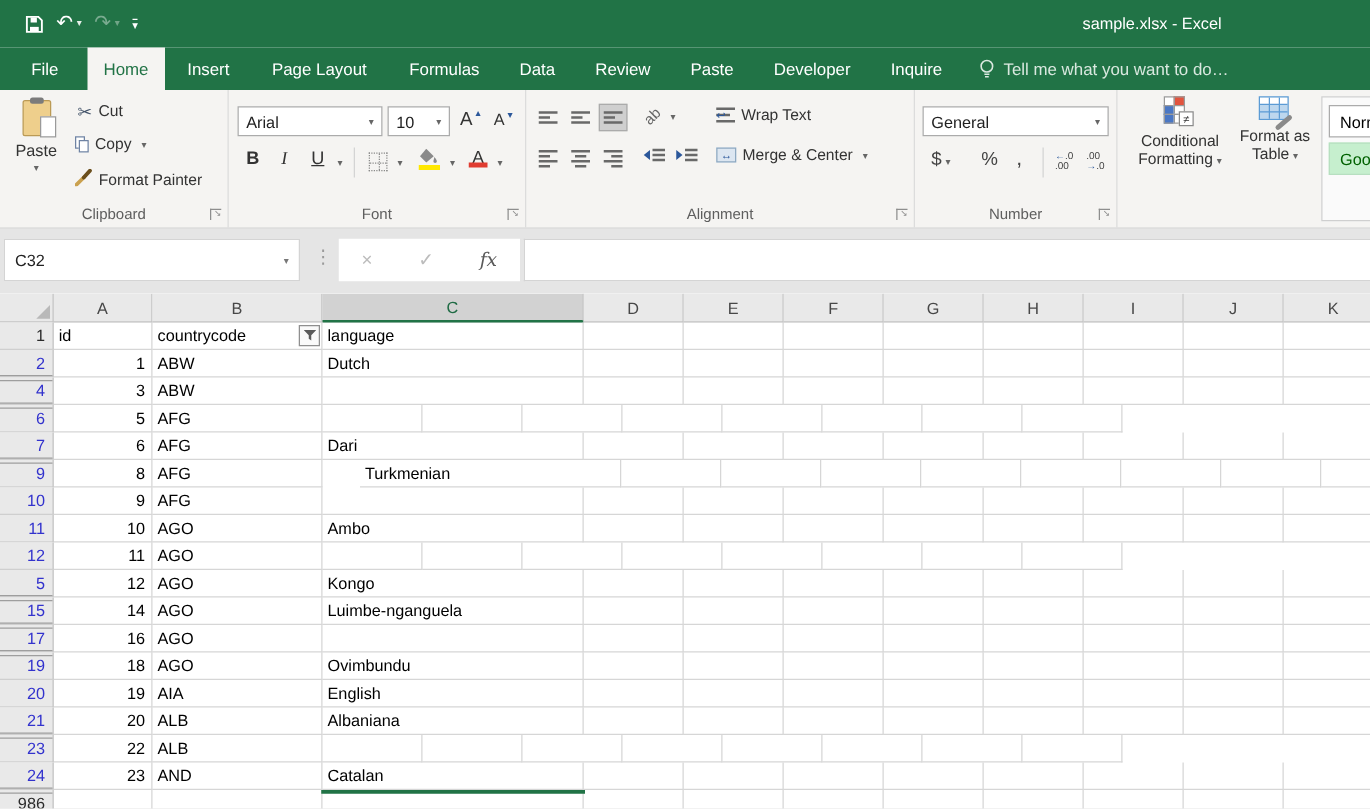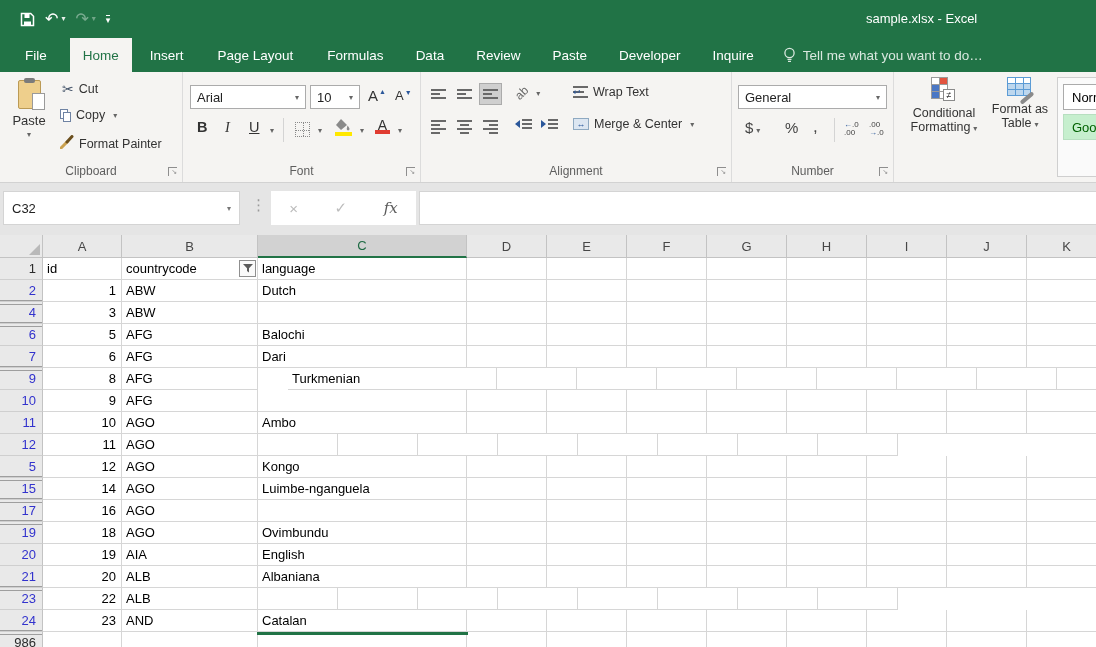--- a/index.html
+++ b/index.html
@@ -477,21 +477,20 @@
           <div class="cell" style="width: 80px;"></div>
           <div class="cell" style="width: 80px;"></div>
           <div class="cell" style="width: 80px;"></div>
           <div class="cell" style="width: 80px;"></div>
           <div class="cell" style="width: 80px;"></div>
         </div>
         <div class="row">
           <div class="rh blue gap">6</div>
           <div class="cell num" style="width: 79px;">5</div>
           <div class="cell" style="width: 136px;">AFG</div>
-          <div class="cell" style="width: 209px;">Balochi</div>
           <div class="cell" style="width: 80px;"></div>
           <div class="cell" style="width: 80px;"></div>
           <div class="cell" style="width: 80px;"></div>
           <div class="cell" style="width: 80px;"></div>
           <div class="cell" style="width: 80px;"></div>
           <div class="cell" style="width: 80px;"></div>
           <div class="cell" style="width: 80px;"></div>
           <div class="cell" style="width: 80px;"></div>
         </div>
         <div class="row">

